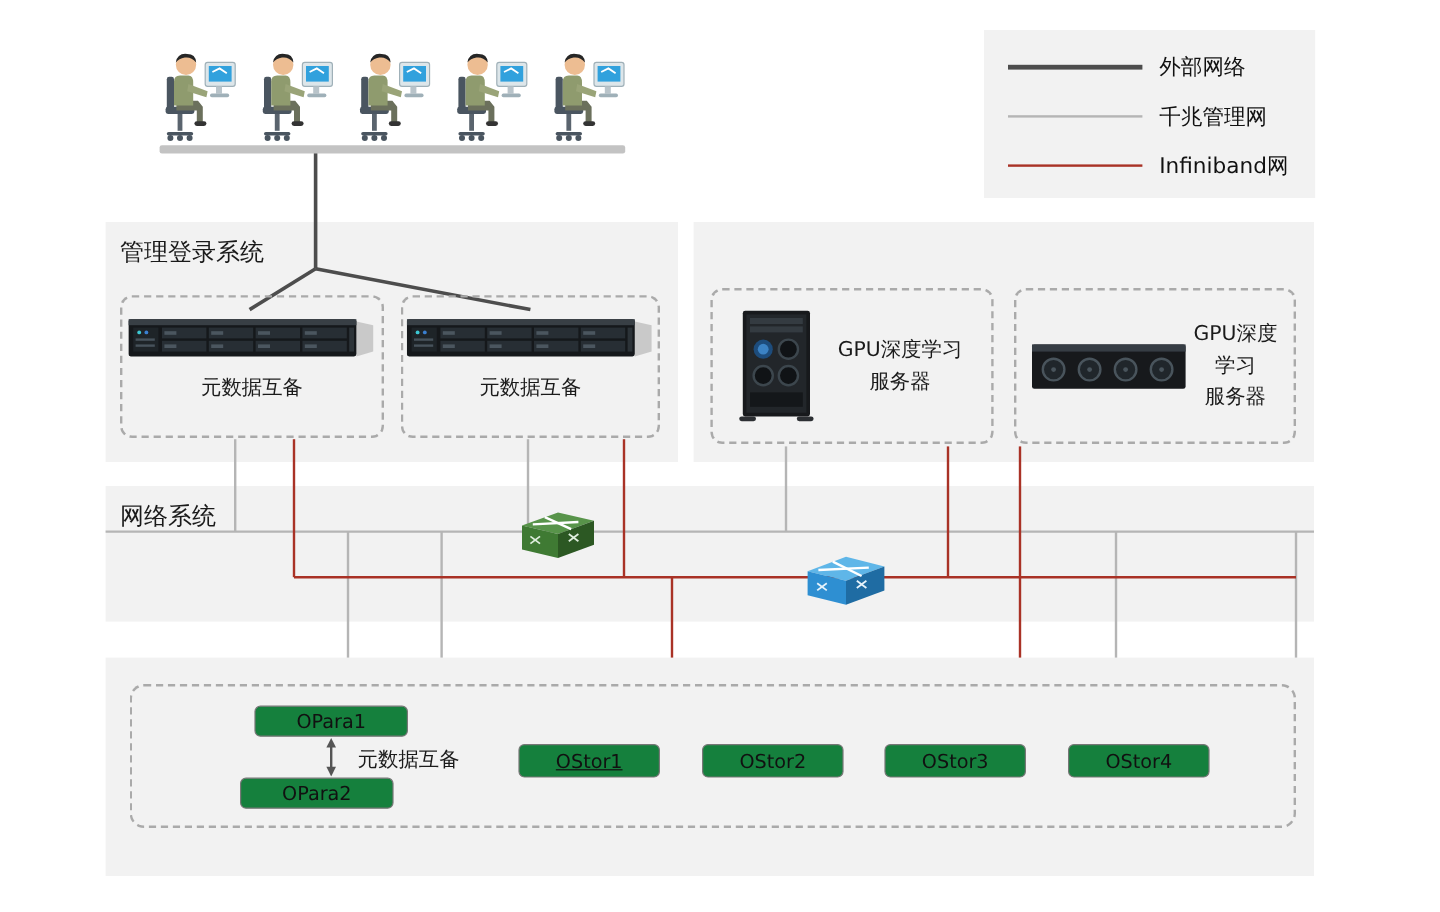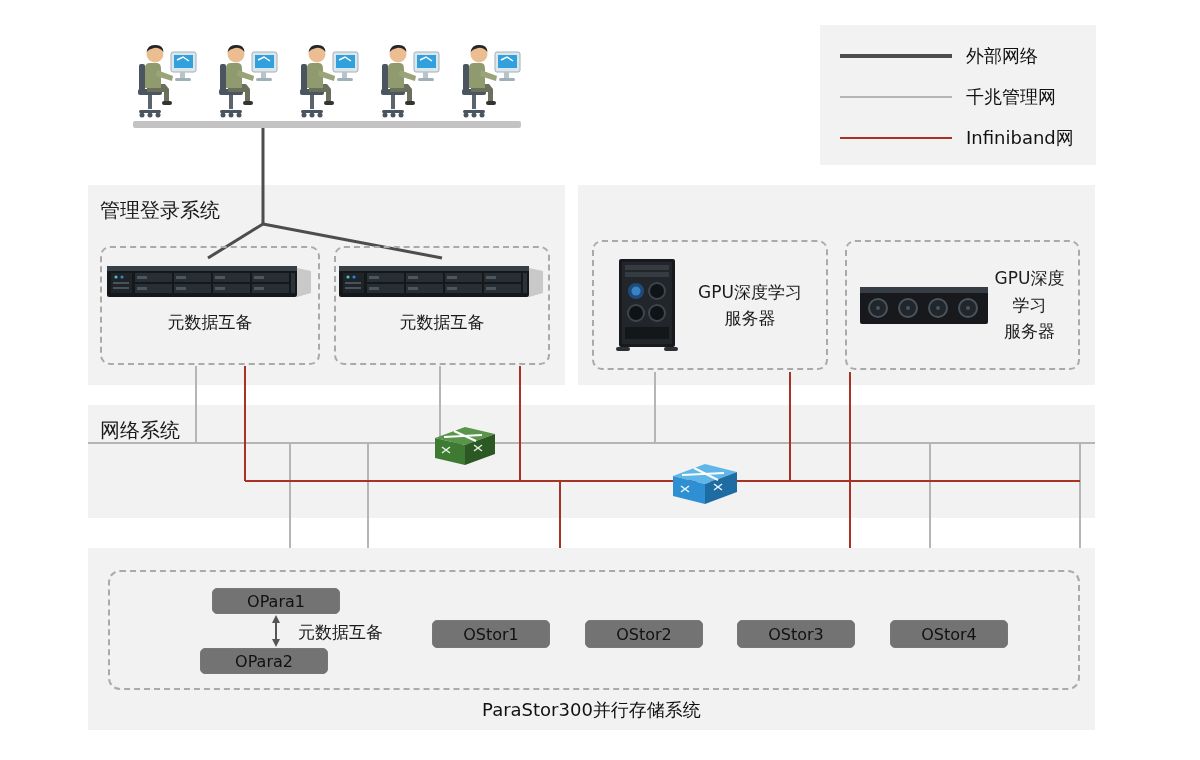--- a/index.html
+++ b/index.html
@@ -4,21 +4,21 @@
 <style>
   * { margin:0; padding:0; box-sizing:border-box; }
   body { background:#fff; font-family:"DejaVu Sans","Liberation Sans",sans-serif; color:#1a1a1a; }
   .canvas { position:relative; width:1200px; height:760px; background:#fff; overflow:hidden; }
   .panel { position:absolute; background:#f2f2f2; }
   .overlay { position:absolute; left:0; top:0; pointer-events:none; }
   .abs { position:absolute; }
   .dashed-box { position:absolute; border:2px dashed #aaa; border-radius:10px; background:transparent; }
   .node-label { font-size:17px; color:#1a1a1a; text-align:center; }
   .panel-title { position:absolute; font-size:20px; color:#1a1a1a; }
-  .white-node { position:absolute; background:#737373; border:1.5px solid #777; border-radius:5px;
+  .white-node { position:absolute; background:#15803d; border:1.5px solid #777; border-radius:5px;
                 display:flex; align-items:center; justify-content:center; font-size:16px; color:#111; }
   .users-row { position:absolute; left:133px; top:32px; width:388px; display:flex; justify-content:space-between; }
   .users-bar { position:absolute; left:133px; top:121px; width:388px; height:7px; background:#c3c3c3; border-radius:2px; }
   .terminal-caption { position:absolute; left:302px; top:137px; font-size:17px; color:#1a1a1a; letter-spacing:1px; }
   .legend-panel { left:820px; top:25px; width:276px; height:140px; padding:10px 0 0 20px; }
   .legend-row { display:flex; align-items:center; height:41px; }
   .legend-swatch { width:112px; flex:0 0 112px; margin-right:14px; }
   .sw-external { height:4px; background:#4d4d4d; }
   .sw-mgmt { height:2px; background:#b5b5b5; }
   .sw-ib { height:2px; background:#a93226; }
@@ -332,19 +332,18 @@
 
   <div class="dashed-box" style="left:108px; top:570px; width:972px; height:120px; border-radius:12px;"></div>
   <div class="white-node" style="left:212px; top:588px; width:128px; height:26px;">OPara1</div>
   <div class="white-node" style="left:200px; top:648px; width:128px; height:26px;">OPara2</div>
   <svg class="abs" style="left:269px; top:615px;" width="14" height="32" viewBox="0 0 14 32">
     <line x1="7" y1="6" x2="7" y2="26" stroke="#555" stroke-width="2"></line>
     <polygon points="7,0 3,8 11,8" fill="#555"></polygon>
     <polygon points="7,32 3,24 11,24" fill="#555"></polygon>
   </svg>
   <div class="abs" style="left:298px; top:621px; font-size:17px; color:#1a1a1a;text-align:center;">元数据互备</div>
-  <div class="white-node" style="left:432px; top:620px; width:118px; height:28px;">OStor1</div>
+  <div class="white-node" style="left:432px; top:620px; width:118px; height:28px;text-decoration:underline;">OStor1</div>
   <div class="white-node" style="left:585px; top:620px; width:118px; height:28px;">OStor2</div>
   <div class="white-node" style="left:737px; top:620px; width:118px; height:28px;">OStor3</div>
   <div class="white-node" style="left:890px; top:620px; width:118px; height:28px;">OStor4</div>
-  <div class="storage-caption">ParaStor300并行存储系统</div>
 
 </div>
 
 </body></html>

